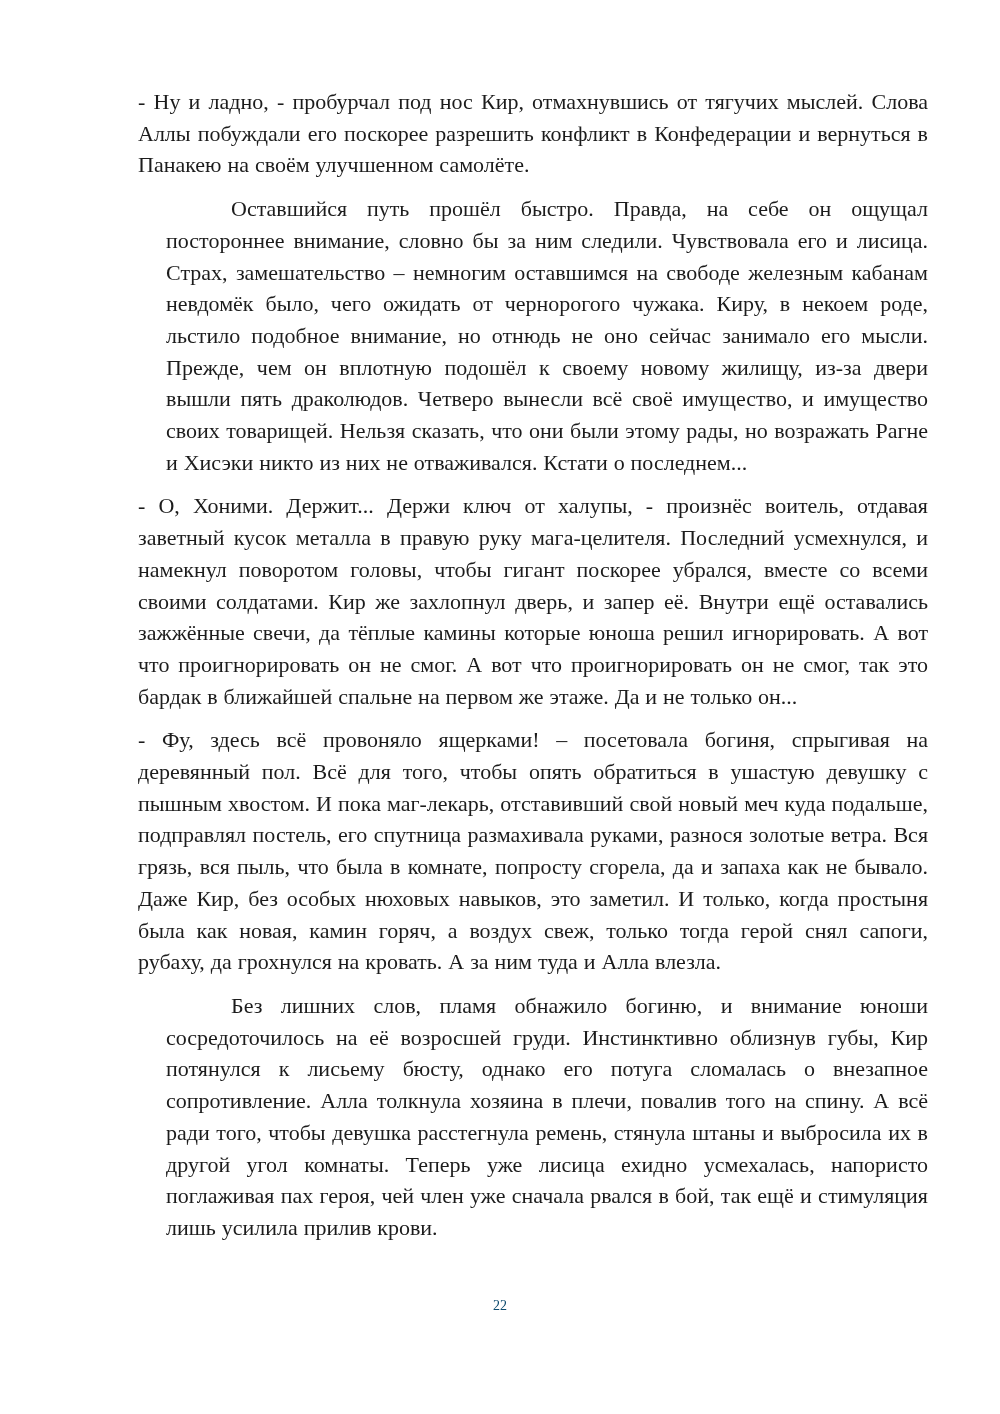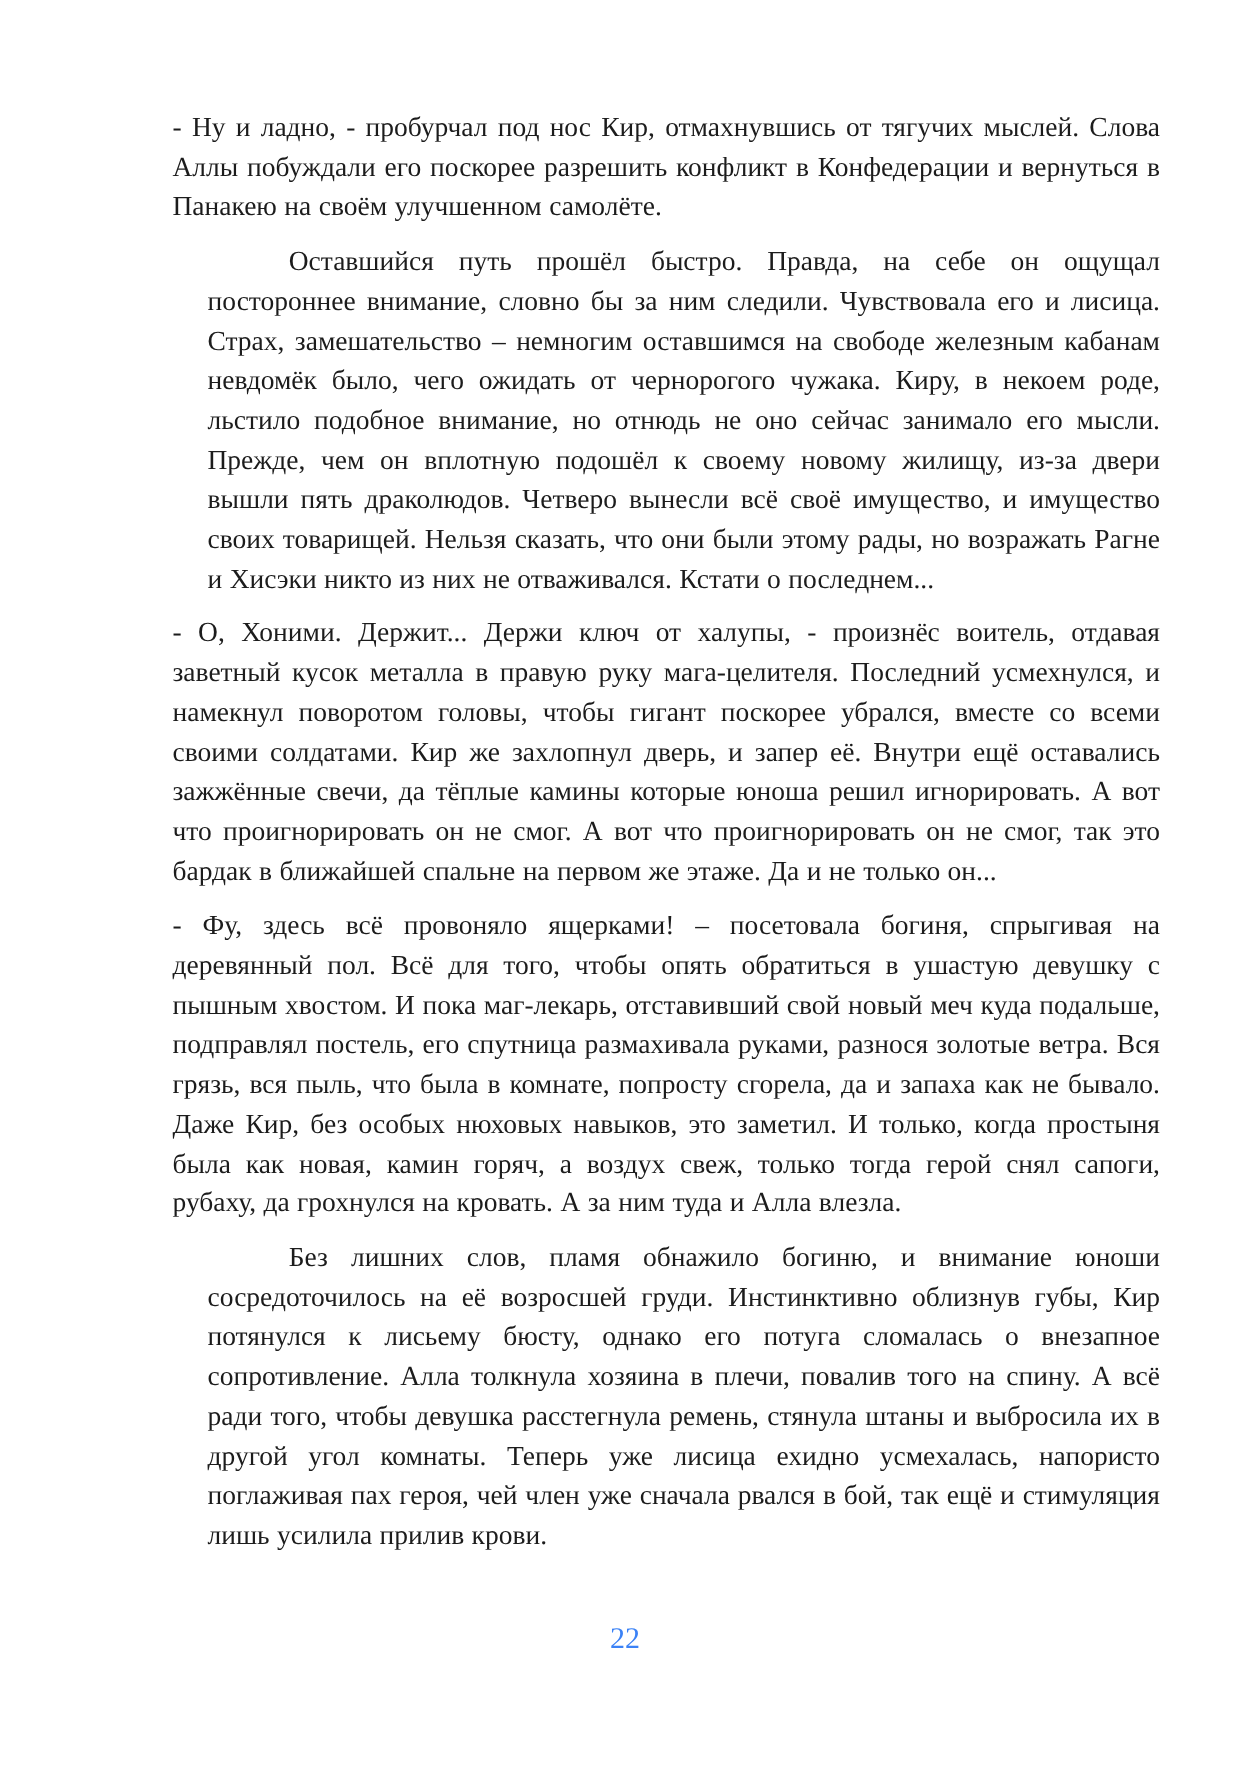--- a/index.html
+++ b/index.html
@@ -34,22 +34,22 @@
   .content p.indented {
     text-indent: 65px;
     margin-left: 28px;
   }
   .page-number {
     position: absolute;
     top: 1298px;
     left: 0;
     width: 100%;
     text-align: center;
-    font-size: 24px;
-    color: #3b82f6;
+    font-size: 14px;
+    color: #0c4a6e;
   }
 </style>
 </head>
 <body>
 
 <div class="page">
   <div class="content">
     <p>- Ну и ладно, - пробурчал под нос Кир, отмахнувшись от тягучих мыслей. Слова Аллы побуждали его поскорее разрешить конфликт в Конфедерации и вернуться в Панакею на своём улучшенном самолёте.</p>
     <p class="indented">Оставшийся путь прошёл быстро. Правда, на себе он ощущал постороннее внимание, словно бы за ним следили. Чувствовала его и лисица. Страх, замешательство – немногим оставшимся на свободе железным кабанам невдомёк было, чего ожидать от чернорогого чужака. Киру, в некоем роде, льстило подобное внимание, но отнюдь не оно сейчас занимало его мысли. Прежде, чем он вплотную подошёл к своему новому жилищу, из-за двери вышли пять драколюдов. Четверо вынесли всё своё имущество, и имущество своих товарищей. Нельзя сказать, что они были этому рады, но возражать Рагне и Хисэки никто из них не отваживался. Кстати о последнем...</p>
     <p>- О, Хоними. Держит... Держи ключ от халупы, - произнёс воитель, отдавая заветный кусок металла в правую руку мага-целителя. Последний усмехнулся, и намекнул поворотом головы, чтобы гигант поскорее убрался, вместе со всеми своими солдатами. Кир же захлопнул дверь, и запер её. Внутри ещё оставались зажжённые свечи, да тёплые камины которые юноша решил игнорировать. А вот что проигнорировать он не смог. А вот что проигнорировать он не смог, так это бардак в ближайшей спальне на первом же этаже. Да и не только он...</p>

